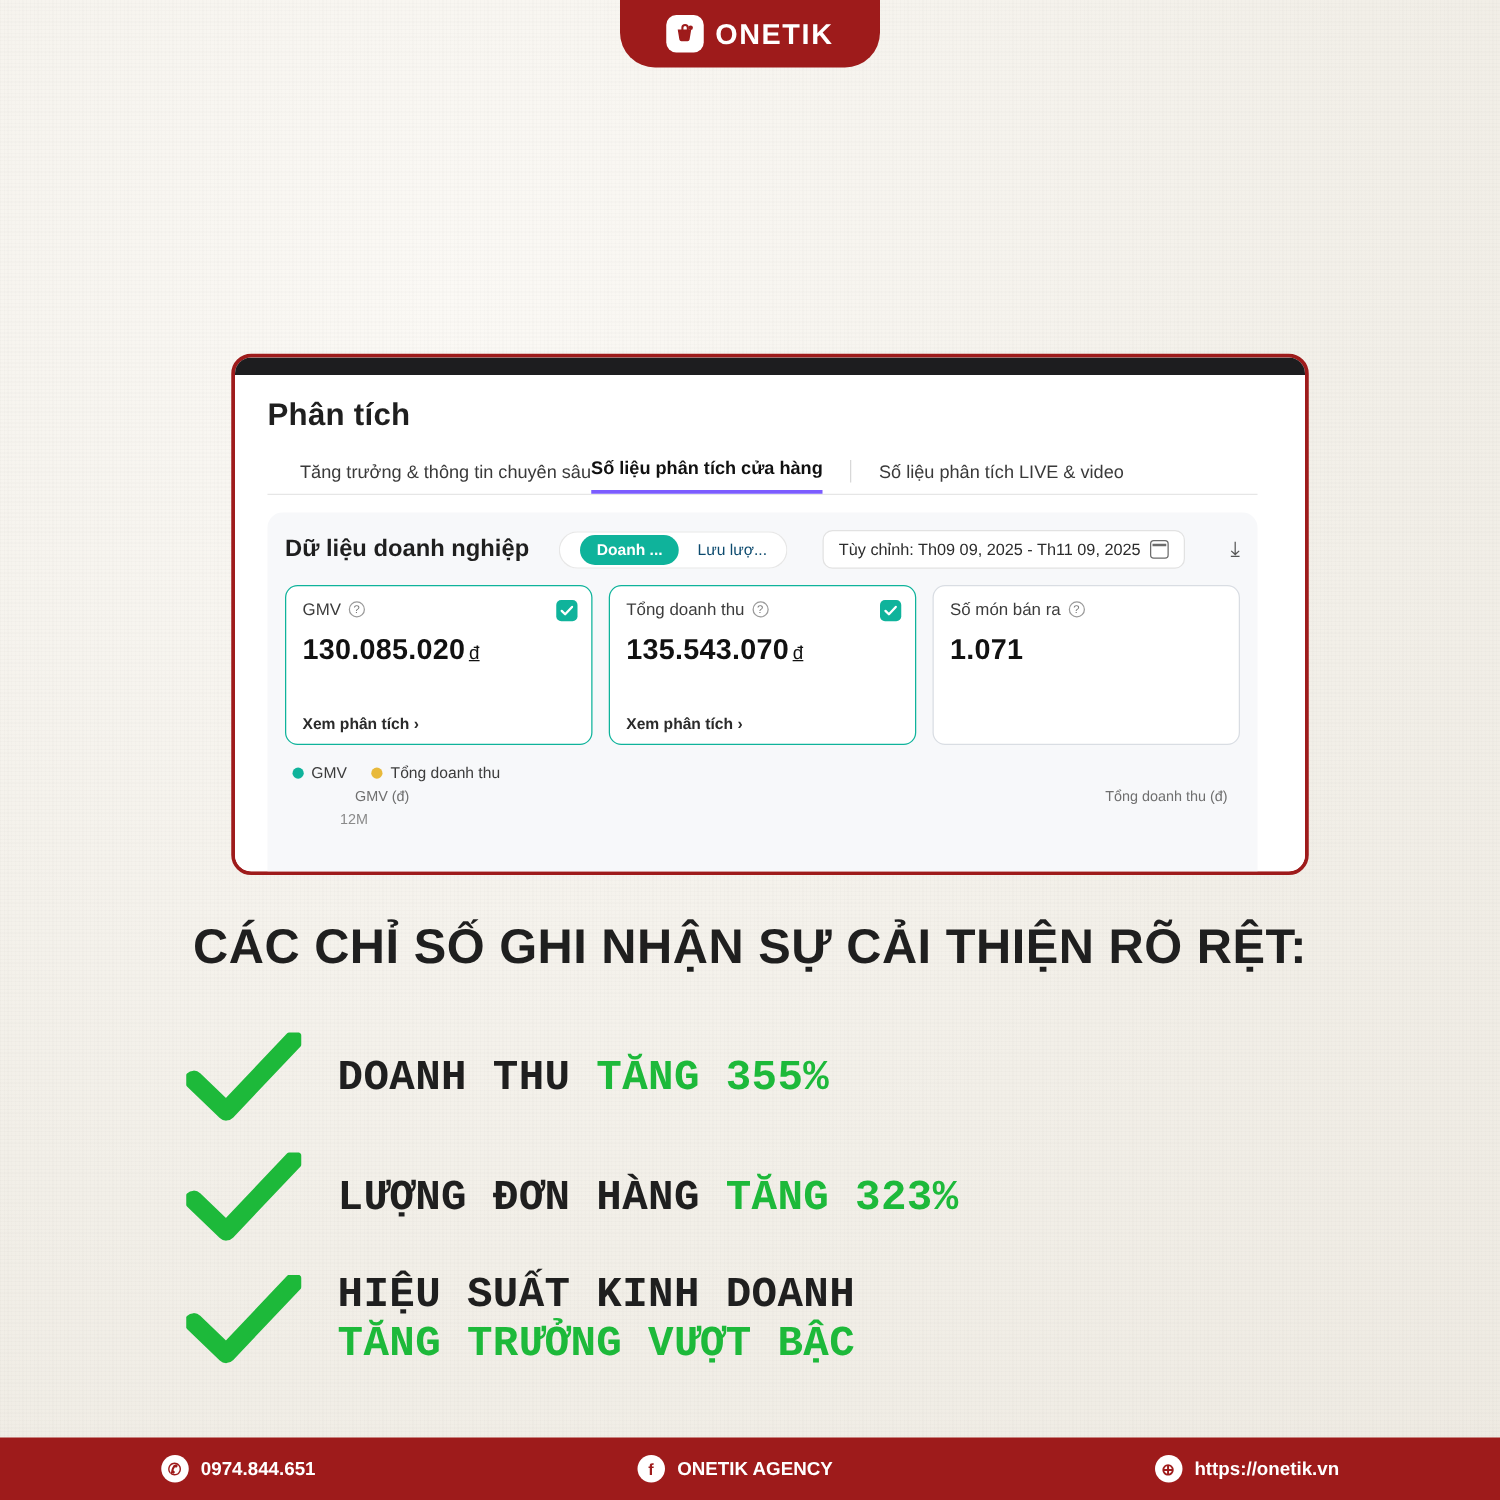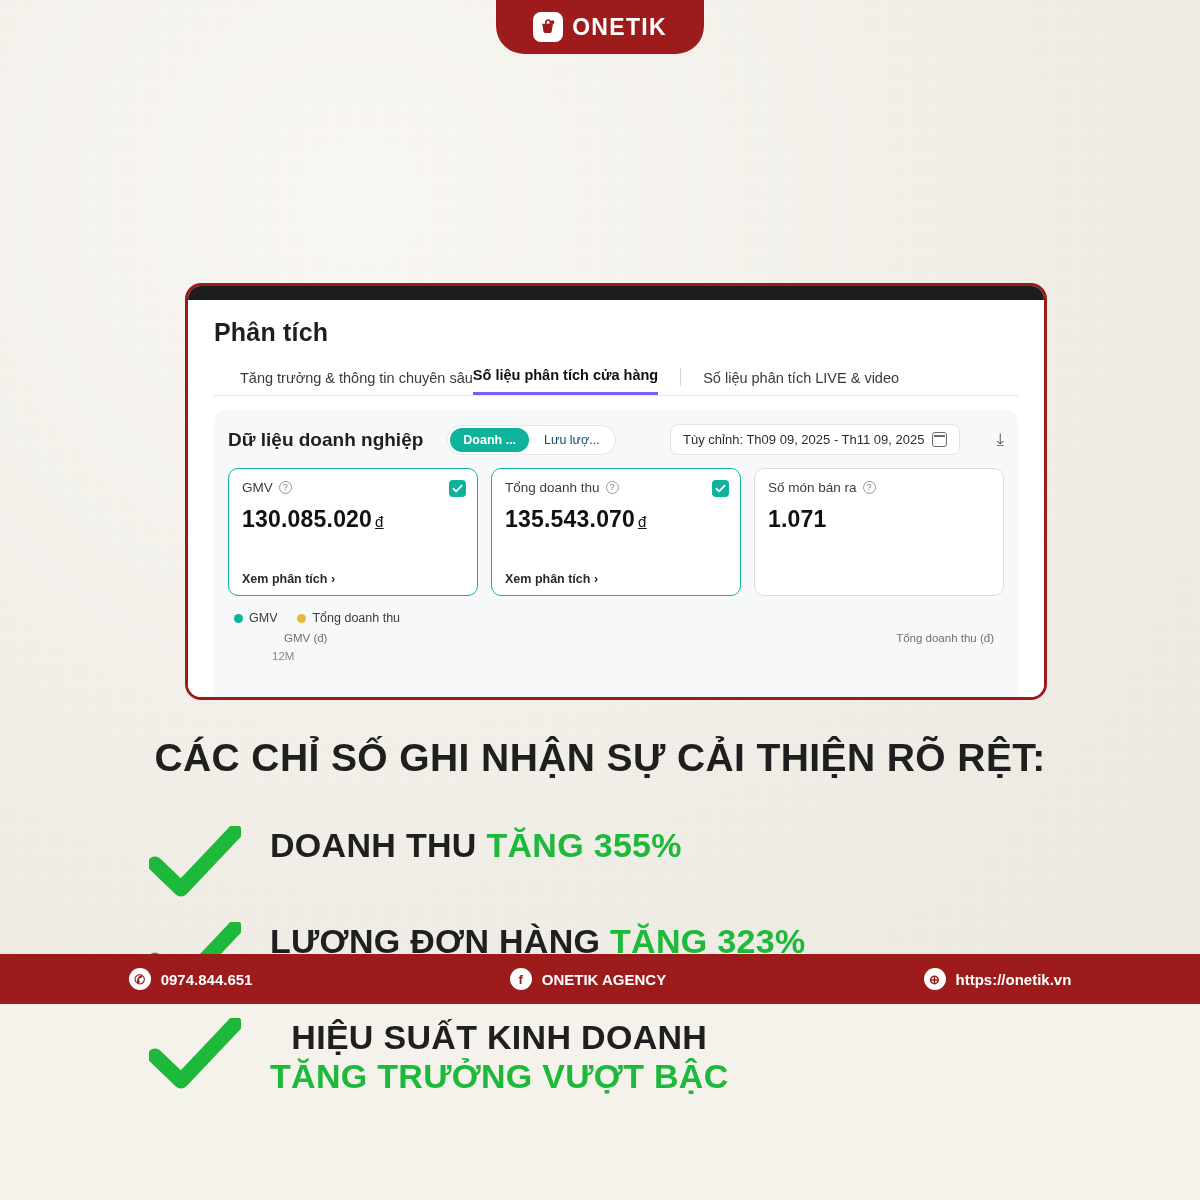--- a/index.html
+++ b/index.html
@@ -4,21 +4,21 @@
 <style>
   * { box-sizing: border-box; margin: 0; padding: 0; }
   html, body {
     width: 1200px; height: 1200px;
     font-family: "Liberation Sans", sans-serif;
     background: #f5f2ec;
     overflow: hidden;
   }
   #page {
     position: relative;
-    width: 1200px; height: 1004px;
+    width: 1200px; height: 1200px;
     background:
       repeating-linear-gradient(0deg, rgba(0,0,0,0.012) 0px, rgba(0,0,0,0.012) 1px, rgba(255,255,255,0) 1px, rgba(255,255,255,0) 3px),
       repeating-linear-gradient(90deg, rgba(0,0,0,0.012) 0px, rgba(0,0,0,0.012) 1px, rgba(255,255,255,0) 1px, rgba(255,255,255,0) 3px),
       radial-gradient(circle at 30% 20%, #fbf9f5 0%, #f2efe8 60%, #eeeae2 100%);
   }
 
   
   .logo-badge {
     position: absolute; top: 0; left: 50%; transform: translateX(-50%);
     width: 208px; height: 54px;
@@ -56,21 +56,21 @@
   
   .shot {
     position: absolute; top: 283px; left: 185px;
     width: 862px; height: 417px;
     border: 3px solid #9e1b1b;
     border-radius: 16px;
     background: #ffffff;
     overflow: hidden;
   }
   .shot-topbar { height: 14px; background: #1d1d1f; }
-  .shot-inner { padding: 18px 26px 0 26px; background: #ffffff; height: 100%; }
+  .shot-inner { padding: 18px 38px 0 26px; background: #ffffff; height: 100%; }
 
   .an-title { font-size: 25px; font-weight: bold; color: #1f1f1f; letter-spacing: .2px; }
 
   .an-tabs {
     margin-top: 16px; display: flex; align-items: flex-end; gap: 0;
     font-size: 14.5px; color: #3a3a3a;
     border-bottom: 1px solid #e6e6e6;
   }
   .an-tab { padding: 4px 0 9px 0; white-space: nowrap; }
   .an-tab.active { font-weight: bold; color: #111; border-bottom: 3px solid #7b5cff; }
@@ -87,21 +87,21 @@
   }
   .panel-head { display: flex; align-items: center; gap: 24px; }
   .panel-title { font-size: 19px; font-weight: bold; color: #1f1f1f; }
   .seg {
     display: flex; align-items: center; background: #ffffff; border-radius: 18px;
     padding: 3px; gap: 2px; box-shadow: 0 0 0 1px #e7e7e7 inset;
   }
   .seg-item {
     font-size: 12.5px; padding: 5px 13px; border-radius: 15px; color: #0c4a6e; white-space: nowrap;
   }
-  .seg-item.on { background: #0fb39b; color: #ffffff; font-weight: bold; }
+  .seg-item.on { background: #0fb39b; color: #ffffff; font-weight: bold; margin-left: 14px; }
   .date-box {
     margin-left: auto; display: flex; align-items: center; gap: 8px;
     background: #ffffff; border: 1px solid #e2e2e2; border-radius: 8px;
     padding: 7px 12px; font-size: 13px; color: #2c2c2c; white-space: nowrap;
   }
   .cal-ico { width: 15px; height: 15px; border: 1.6px solid #6b6b6b; border-radius: 3px; position: relative; }
   .cal-ico::before { content:""; position:absolute; left:1px; right:1px; top:2px; height:1.6px; background:#6b6b6b; }
   .dl-ico { margin-left: 12px; color: #555; font-size: 17px; }
 
   .cards { display: flex; gap: 13px; margin-top: 13px; }
@@ -131,21 +131,21 @@
   .axis-tick { margin-top: 6px; padding-left: 44px; font-size: 11.5px; color: #8a8a8a; }
 
   
   .headline {
     position: absolute; top: 736px; left: 0; width: 1200px;
     text-align: center; font-size: 39px; font-weight: bold; color: #1f1f1f; letter-spacing: .4px;
   }
 
   
   .bullets { position: absolute; top: 826px; left: 0; width: 1200px; }
-  .bullet { display: flex; margin-bottom: 22px; }
+  .bullet { display: flex; align-items: center; margin-bottom: 22px; font-family: Liberation Mono, monospace; }
   .tick { width: 150px; display: flex; justify-content: center; margin-left: 120px; }
   .tick svg { display: block; }
   .btext { font-size: 34px; font-weight: bold; color: #1f1f1f; letter-spacing: .3px; }
   .btext .hl { color: #1db93a; }
   .b3 { line-height: 1.16; }
   .b3 .line2 { color: #1db93a; }
 
   
   .footer {
     position: absolute; bottom: 0; left: 0; width: 1200px; height: 50px;

